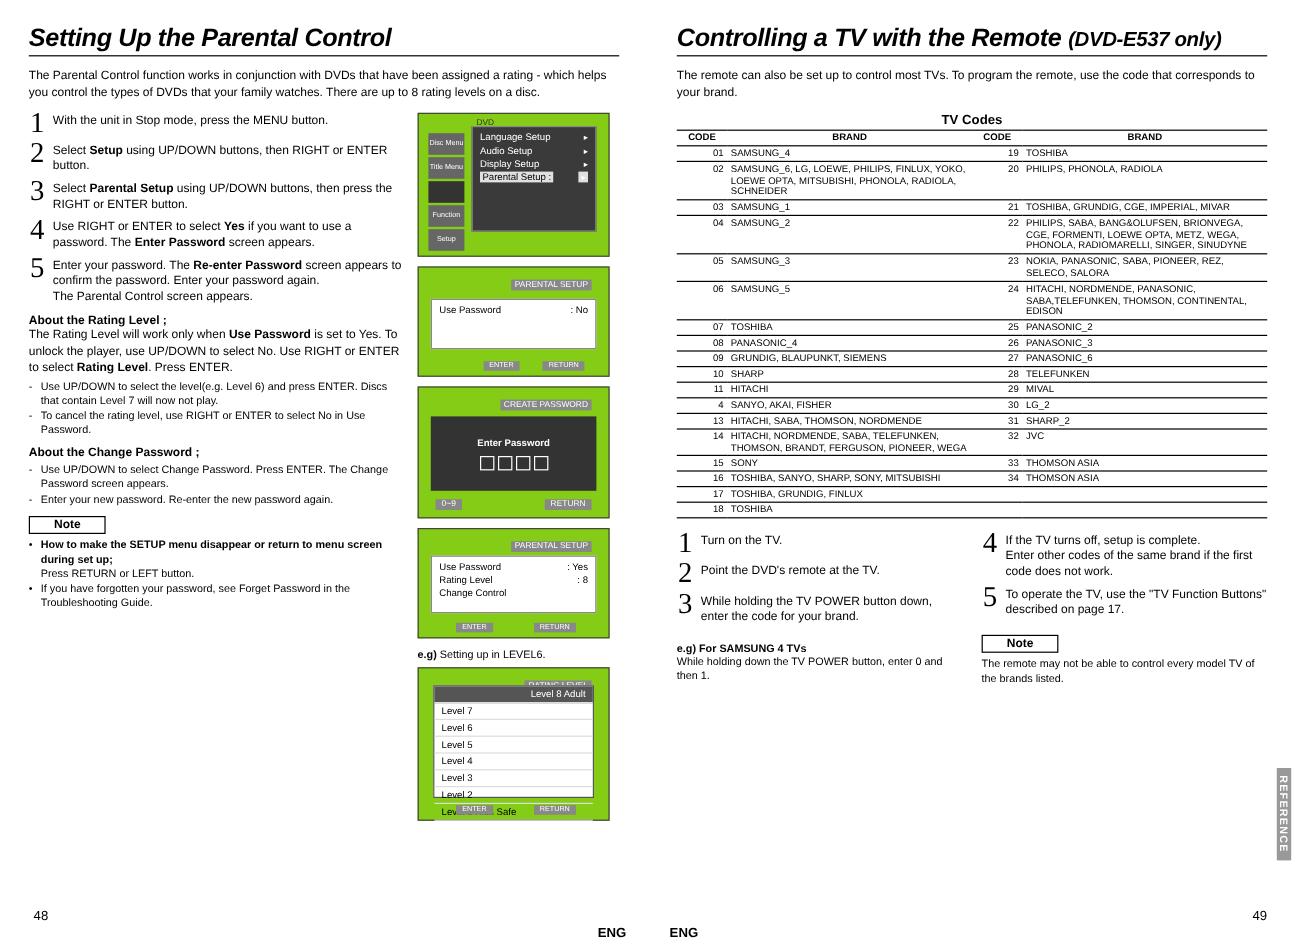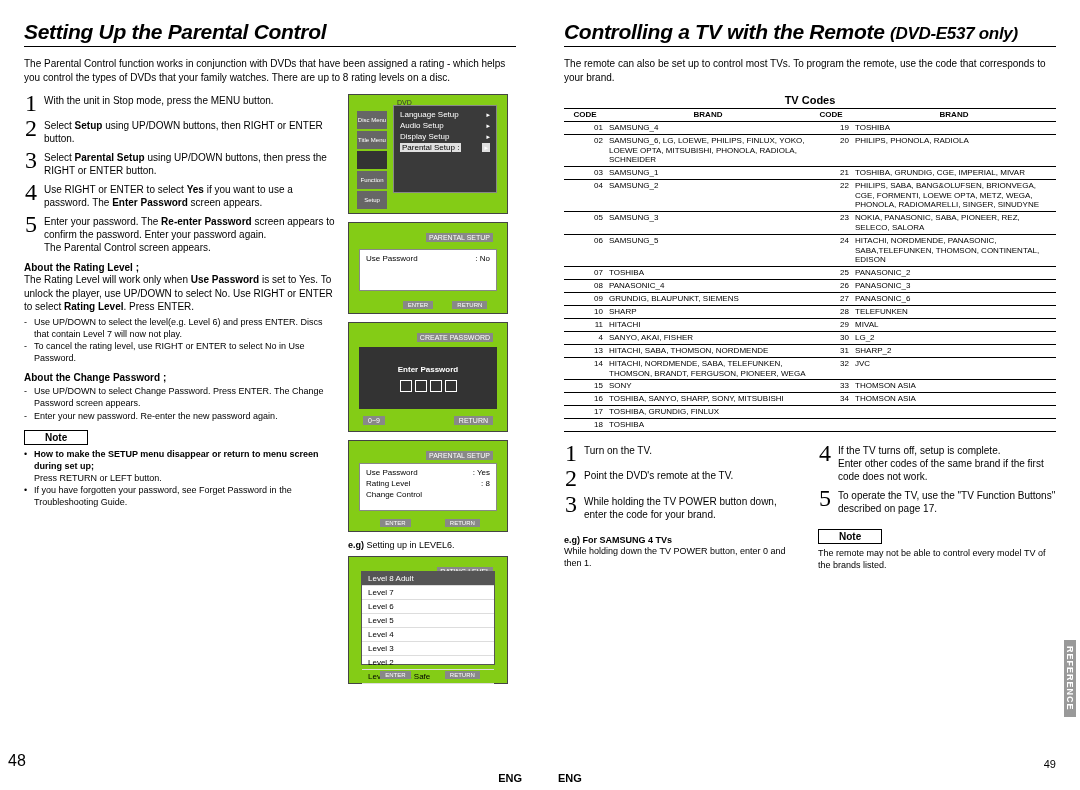--- a/index.html
+++ b/index.html
@@ -101,23 +101,23 @@
   .shot .footer { position:absolute; bottom:4px; left:44px; right:10px; display:flex; justify-content:space-around;}
   .shot .footer span { background:#888; color:#fff; font-size:6px; padding:1px 5px;}
   .shot2 { height: 92px; }
   .shot3 { height: 110px; }
   .shot4 { height: 92px; }
   .shot5 { height: 128px; }
   .shot5 .level-inner {
     position:absolute; inset: 14px 12px 18px 12px; background:#fff; border:1px solid #555;
   }
   .shot5 .level-inner div { padding: 2px 6px; font-size: 8px; border-bottom: 1px solid #ddd; }
-  .shot5 .level-inner .hl8 { background: #555; color: #fff; }
+  .shot5 .level-inner .hl8 { background: #555; color: #fff; text-align: right; }
   .eg { font-size: 9px; margin: 2px 0 6px; }
-  .pagenum-left { position: absolute; bottom: 20px; left: 8px; font-size: 16px; margin-top: 16px; }
+  .pagenum-left { position: absolute; bottom: 20px; left: 28px; font-size: 11px; margin-top: 16px; }
   .pagenum-right { position: absolute; bottom: 20px; right: 24px; font-size: 11px; }
   .eng { position: absolute; bottom: 6px; font-weight: bold; font-size: 11px; }
   .eng-left { right: 18px; }
   .eng-right { left: 18px; }
   .tvcodes-title { text-align: center; font-weight: bold; font-size: 11px; margin: 2px 0 2px; }
   table.codes {
     width: 100%;
     border-collapse: collapse;
     font-size: 8px;
     table-layout: fixed;

